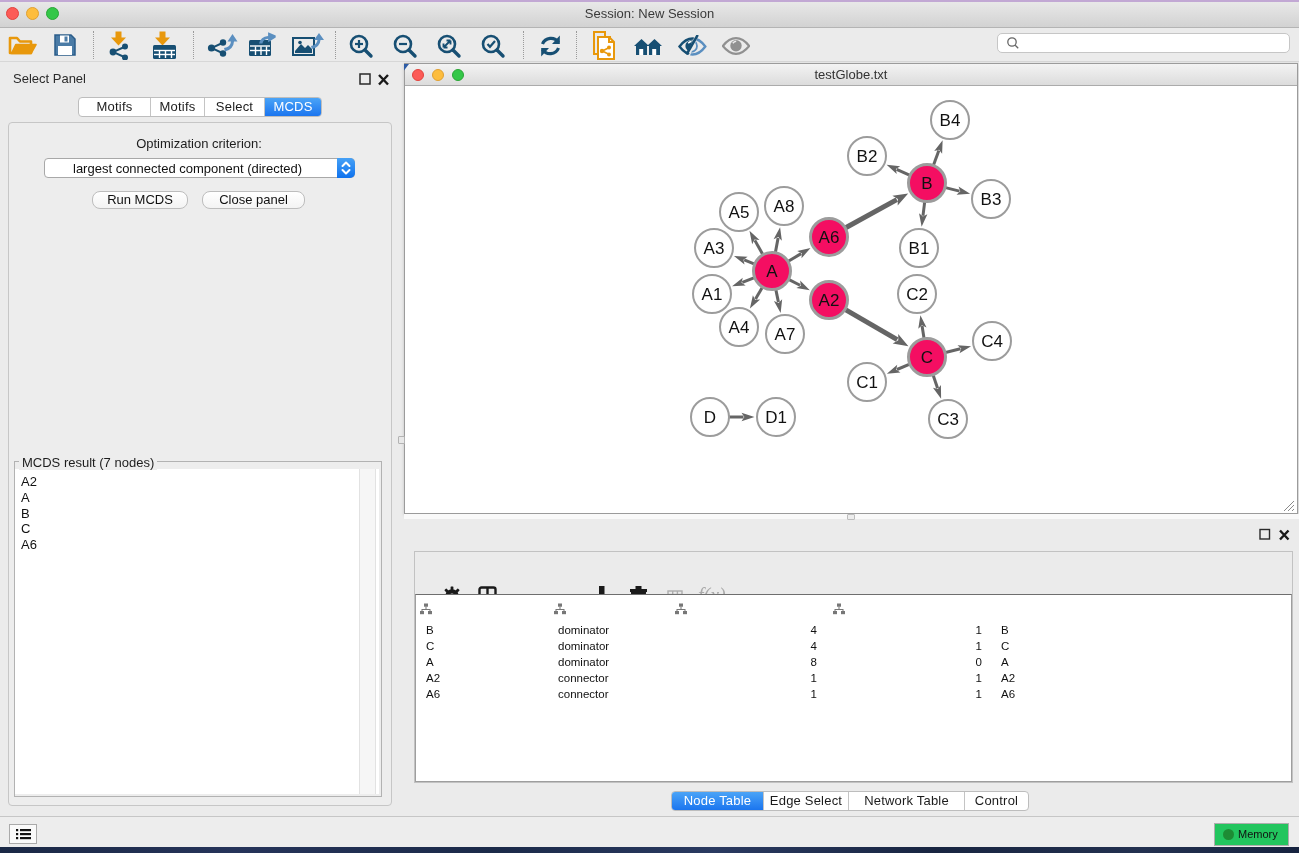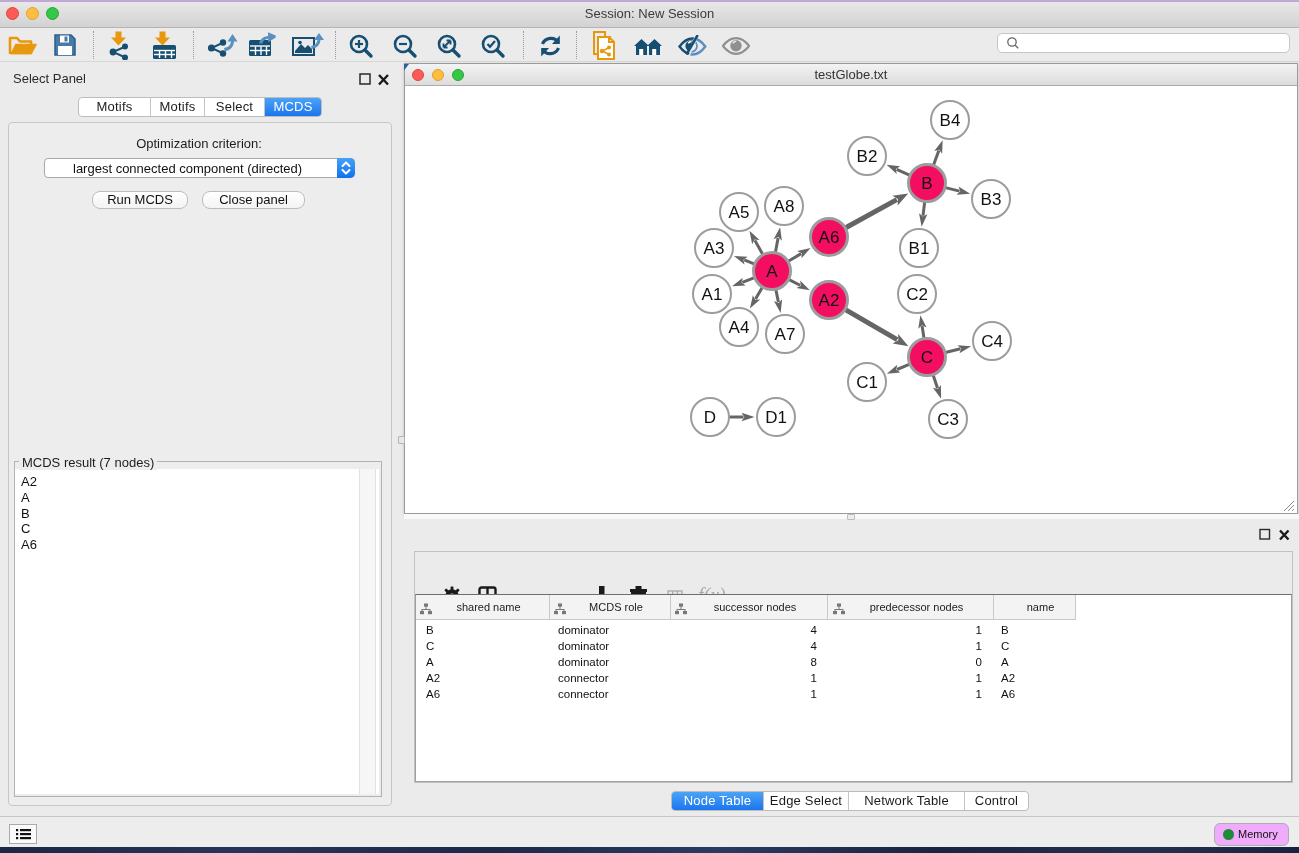--- a/index.html
+++ b/index.html
@@ -54,21 +54,21 @@
 .th span{position:absolute;width:100%;text-align:center;top:6px;left:6px;}
 .trow{position:absolute;font-size:11.5px;color:#111;}
 
 #tp-tabs{left:671px;top:791px;width:356px;}
 .tab2{font-size:13px;font-weight:400;letter-spacing:0.2px;color:#1c1c1c;text-align:center;line-height:18px;border-right:1px solid #c4c4c4;}
 .tab2:last-child{border-right:none;}
 .tab2.sel{background:linear-gradient(#4ba4f7,#1b75ef);color:#fff;}
 
 #statusbar{left:0;top:816px;width:1299px;height:31px;background:#ededed;border-top:1px solid #c6c6c6;}
 #list-btn{left:9px;top:7px;width:26px;height:18px;background:#fafafa;border:1px solid #aaa;}
-#mem-btn{left:1214px;top:6px;width:73px;height:21px;background:#f0abfc;border:1px solid #adadad;border-radius:6px;font-size:11px;color:#111;}
+#mem-btn{left:1214px;top:6px;width:73px;height:21px;background:#22c55e;border:1px solid #adadad;border-radius:0;font-size:11px;color:#111;}
 #navy{left:0;top:847px;width:1299px;height:6px;background:linear-gradient(90deg,#1a2845,#26345a 18%,#1b2a49 38%,#2a3a61 55%,#182541 72%,#233150 88%,#16233f);}
 </style>
 </head>
 <body>
 
 <div class="abs" id="titlebar"></div>
 <div class="abs" id="purpleline"></div>
 <div class="abs tl" id="tl-r"></div>
 <div class="abs tl" id="tl-y"></div>
 <div class="abs tl" id="tl-g"></div>
@@ -418,37 +418,20 @@
             <line x1="1" y1="8" x2="15" y2="8"></line>
             <line x1="5.7" y1="1" x2="5.7" y2="12"></line>
             <line x1="10.4" y1="1" x2="10.4" y2="12"></line>
           </g>
           <circle cx="17" cy="9" r="4.8" fill="#adadad"></circle>
           <path d="M15 7 L19 11 M19 7 L15 11" stroke="#fff" stroke-width="1.4"></path>
         </svg></div>
       <div style="position: absolute; left: 269px; top: 8px; font-family: &quot;Liberation Serif&quot;, serif; font-style: italic; font-size: 20px; color: rgb(169, 169, 169);">f(x)</div>
     </div>
 <div class="abs" id="tbl">
-<div class="abs" id="tbl-head">
-<div class="th" style="width:134px">
-          <span>shared name</span>
-        </div>
-<div class="th" style="width:121px">
-          <span>MCDS role</span>
-        </div>
-<div class="th" style="width:157px">
-          <span>successor nodes</span>
-        </div>
-<div class="th" style="width:166px">
-          <span>predecessor nodes</span>
-        </div>
-<div class="th" style="width:82px">
-          <span>name</span>
-        </div>
-</div>
 <div style="position: absolute; left: 4px; top: 6px; width: 12px; height: 12px;"><svg width="12" height="12" viewBox="0 0 12 12">
           <g fill="#777">
             <rect x="4" y="0.5" width="4" height="3.2"></rect>
             <rect x="0" y="8" width="4" height="3.2"></rect>
             <rect x="8" y="8" width="4" height="3.2"></rect>
             <path d="M5.5 3.5 L5.5 6 L1.5 6 L1.5 8.5 L2.5 8.5 L2.5 7 L9.5 7 L9.5 8.5 L10.5 8.5 L10.5 6 L6.5 6 L6.5 3.5 Z"></path>
           </g>
         </svg></div>
       <div style="position: absolute; left: 138px; top: 6px; width: 12px; height: 12px;"><svg width="12" height="12" viewBox="0 0 12 12">
           <g fill="#777">

